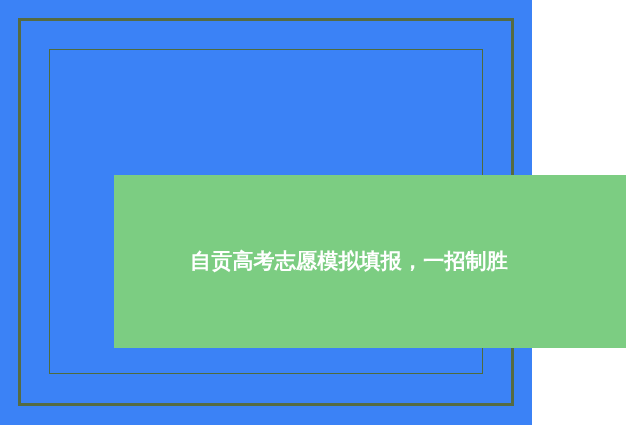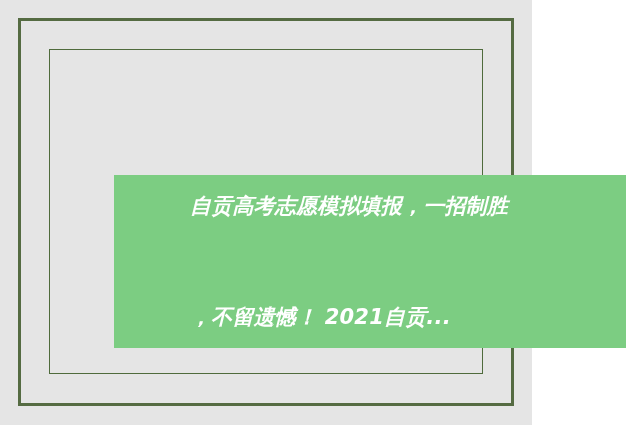--- a/index.html
+++ b/index.html
@@ -13,23 +13,22 @@
     height: 425px;
     overflow: hidden;
     font-family: "DejaVu Sans", "Liberation Sans", sans-serif;
   }
 
   
   .canvas {
     position: relative;
     width: 532px;
     height: 425px;
-    background: #e5e5e5;
+    background: #3b82f6;
     box-sizing: border-box;
-    font-style: italic;
   }
 
   
   .frame-outer {
     position: absolute;
     left: 18px;
     top: 18px;
     right: 18px;
     bottom: 19px;
     border: 3px solid #556b42;
@@ -85,21 +84,20 @@
 <div class="canvas">
 
   <div class="frame-outer">
 
     <div class="frame-inner">
 
       <div class="headline-panel">
 
         <div class="headline">
           <span class="headline-line">自贡高考志愿模拟填报，一招制胜</span>
-          <span class="headline-line">，不留遗憾！ 2021自贡...</span>
         </div>
 
       </div>
 
     </div>
 
   </div>
 
 </div>
 

